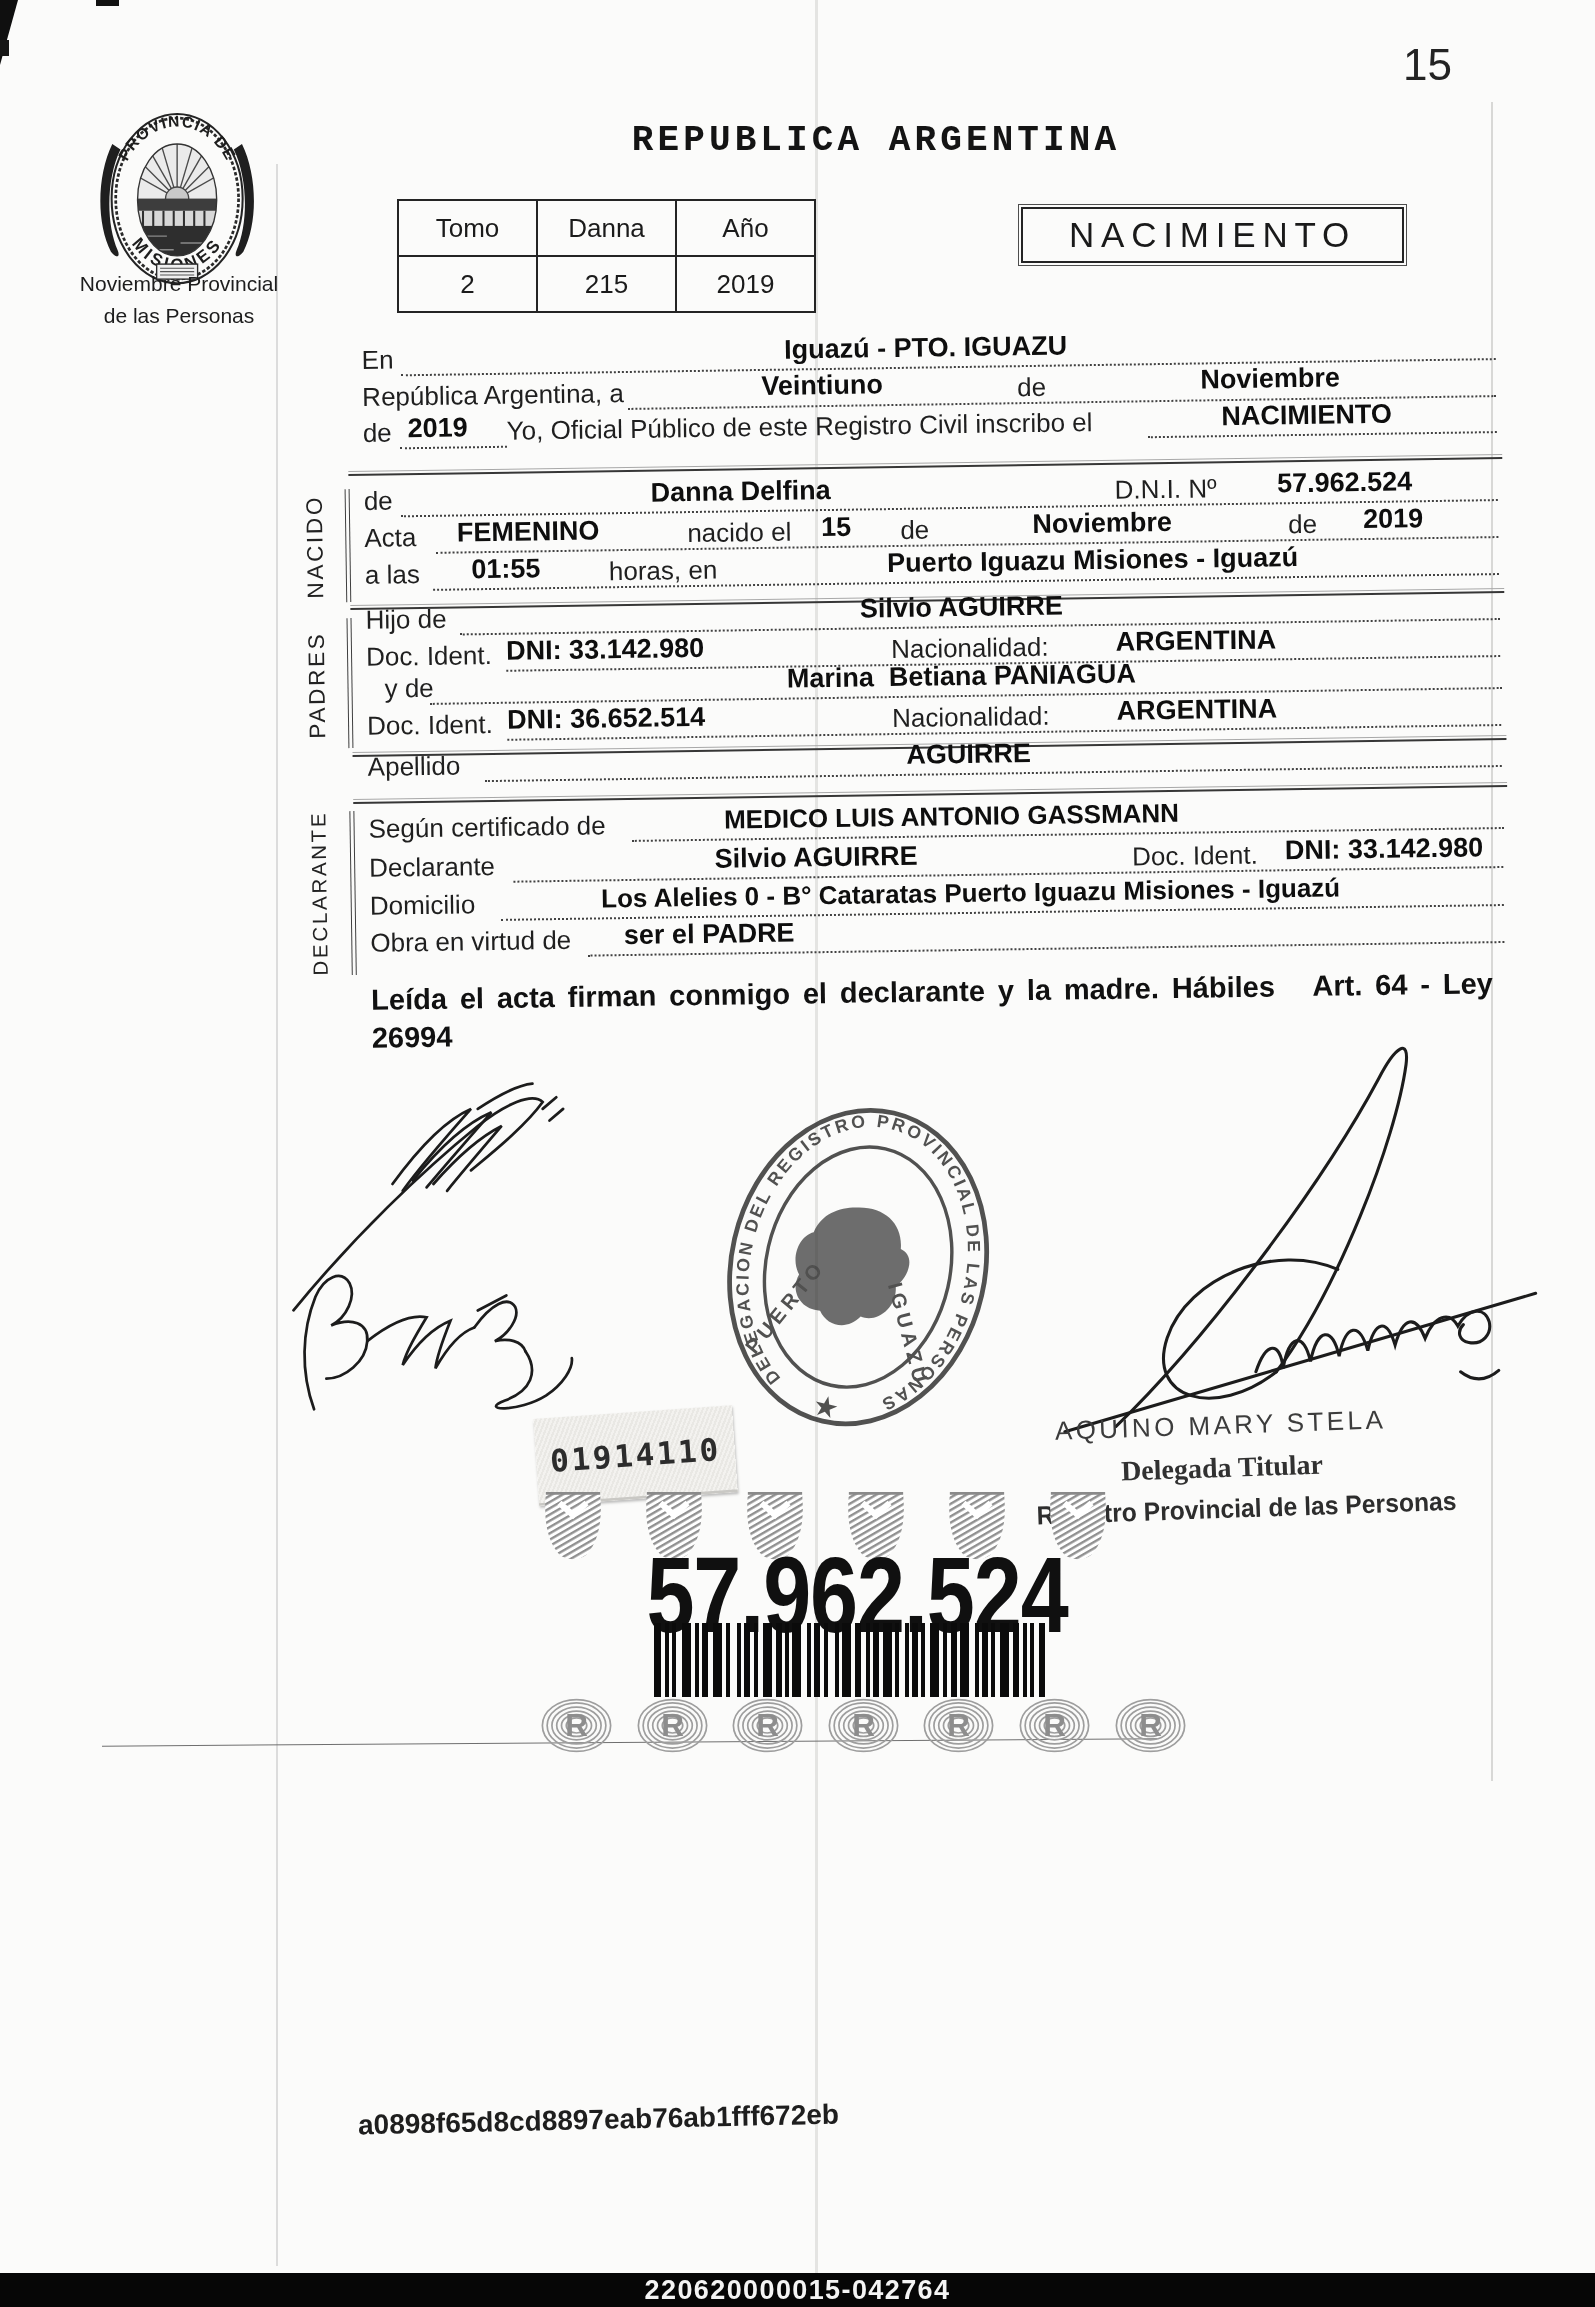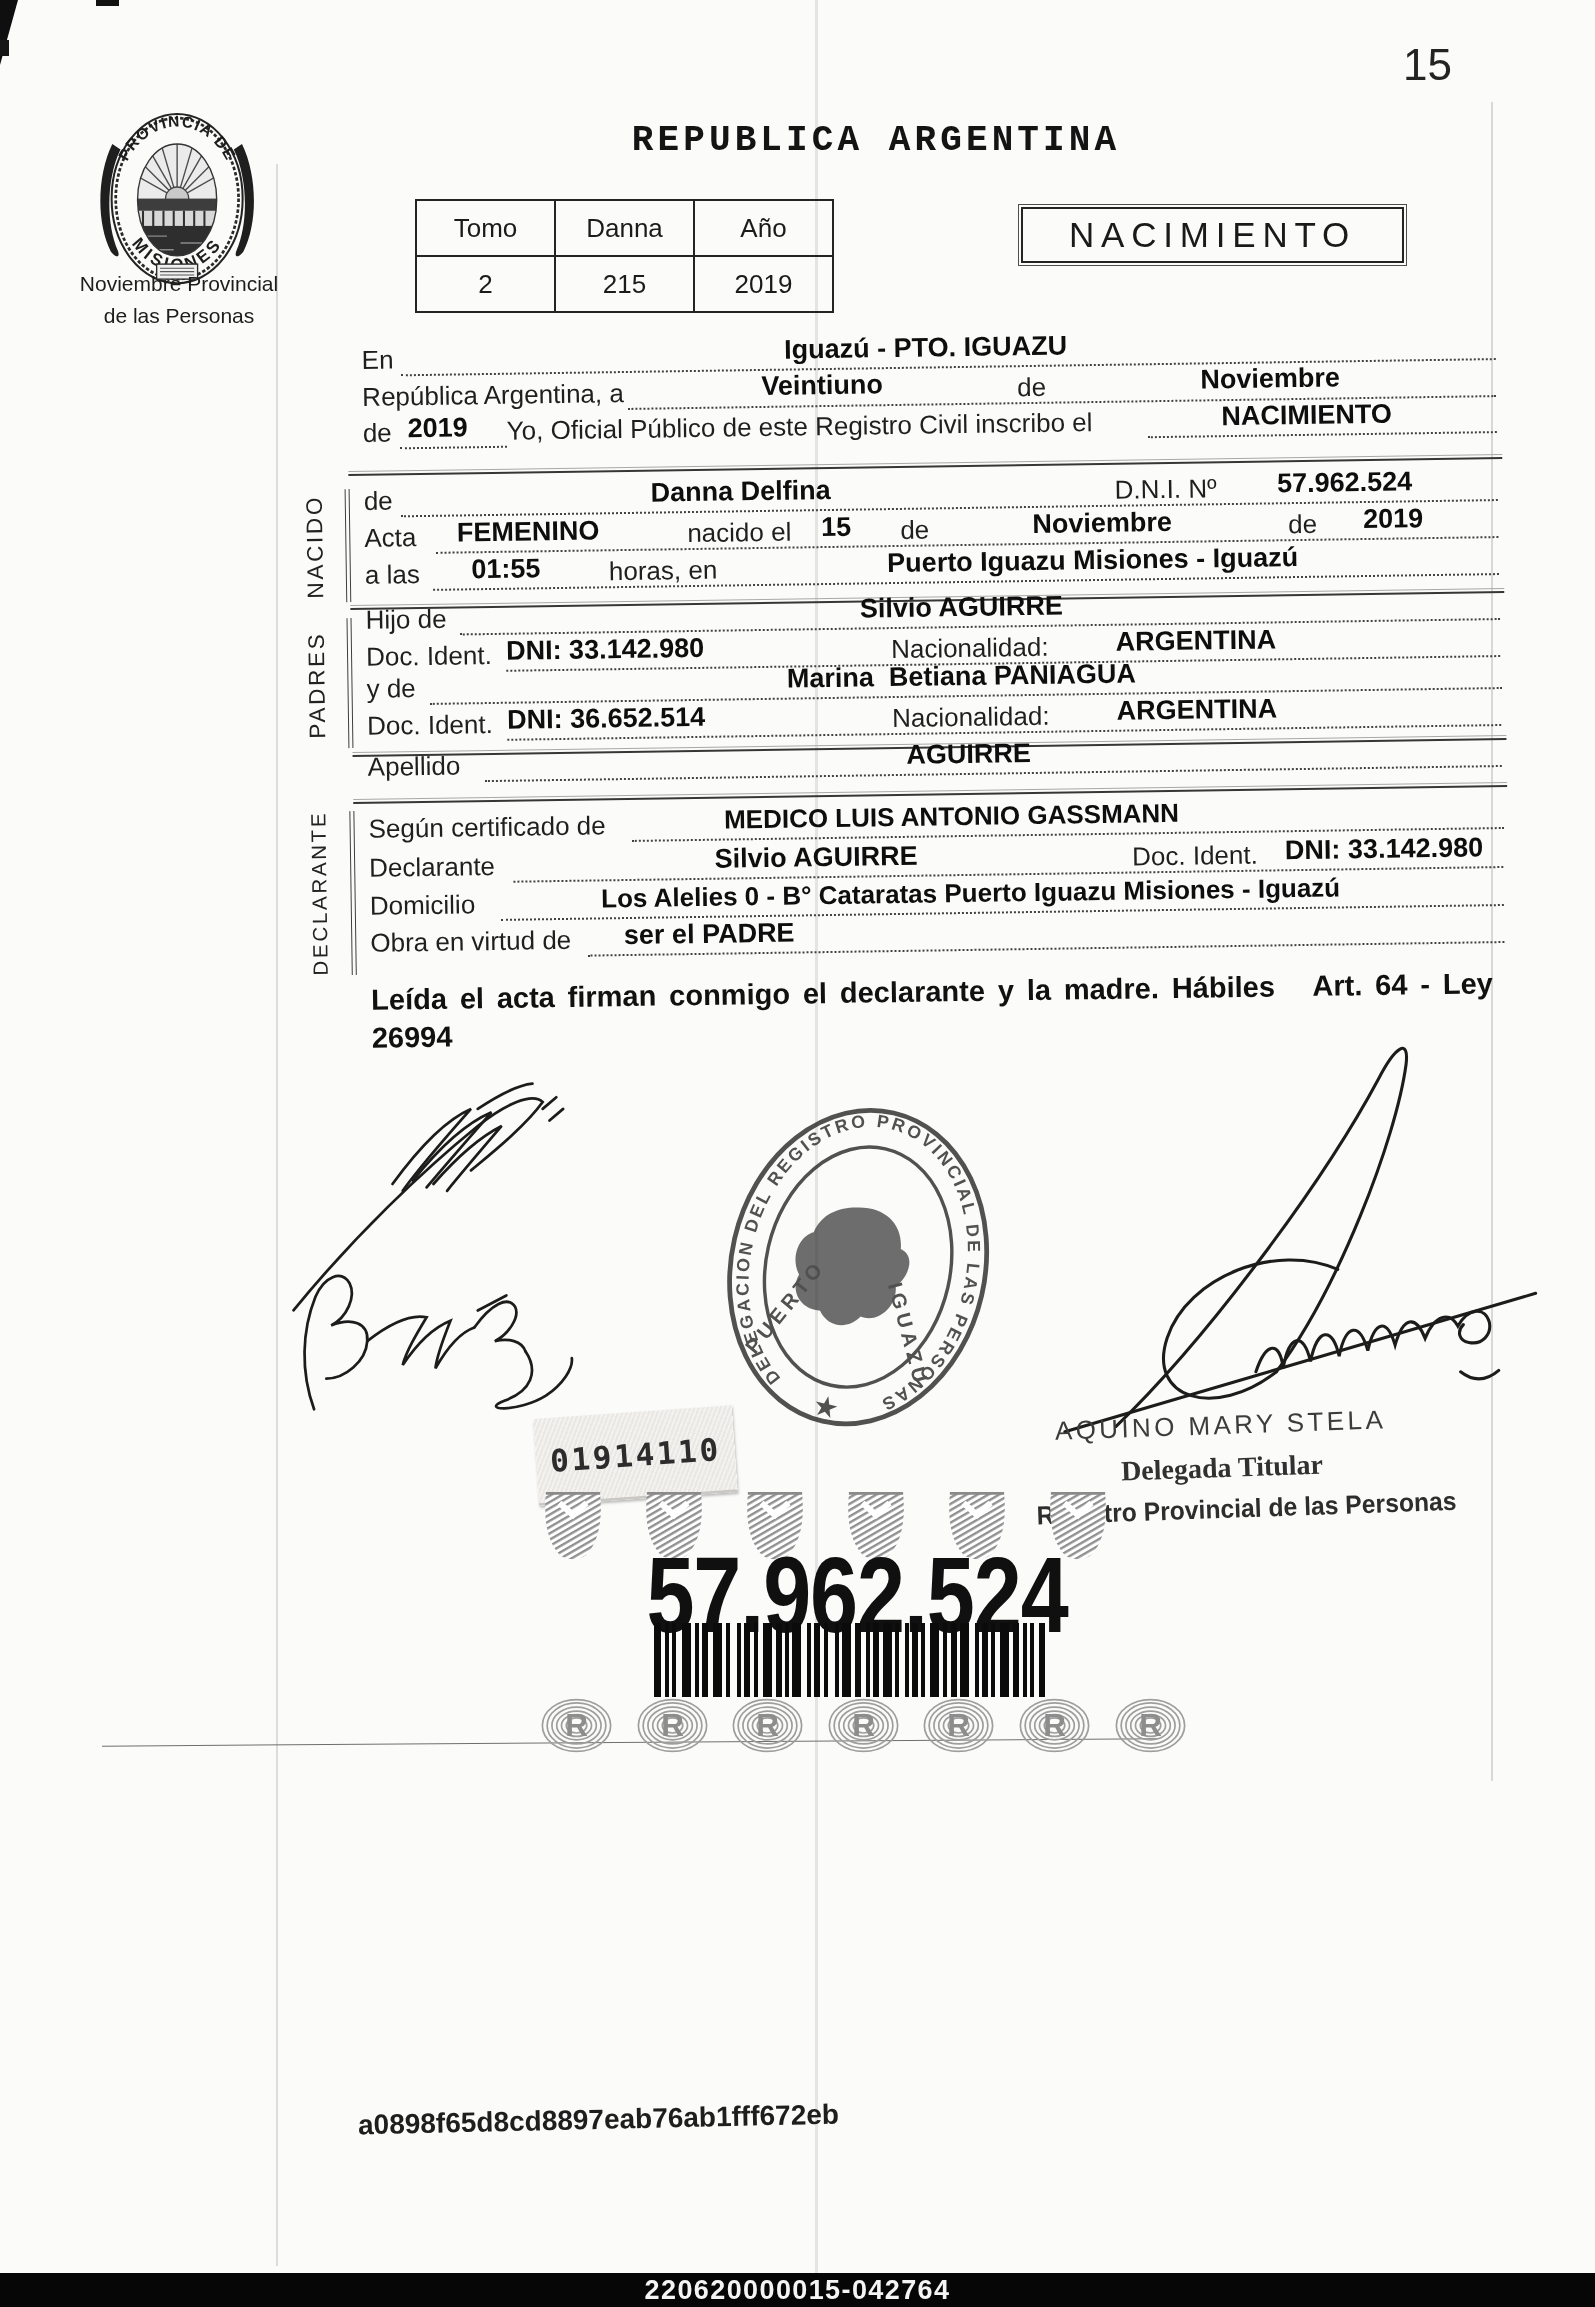--- a/index.html
+++ b/index.html
@@ -13,21 +13,21 @@
   .sep{position:absolute;height:2px;border-top:0.7px solid #a8a8a8;border-bottom:2px solid #363636;}
   .vlabel{position:absolute;writing-mode:vertical-rl;transform:rotate(180deg);font-size:22.5px;
           letter-spacing:2.7px;color:#222;text-align:center;}
   .vbracket{position:absolute;width:3.4px;border-left:1.4px solid #3f3f3f;border-right:1.4px solid #3f3f3f;}
   #form-block{position:absolute;left:0;top:0;width:1595px;height:1365px;
               transform:rotate(-0.85deg);transform-origin:355px 382px;}
   #doc-title{position:absolute;top:120px;left:876px;transform:translateX(-50%);
              font-family:"Liberation Mono",monospace;font-weight:700;font-size:36px;
              letter-spacing:4.1px;color:#141414;white-space:pre;}
   #page-number{position:absolute;top:40px;left:1403px;font-size:44px;color:#232323;}
-  #record-table{position:absolute;left:415px;top:199px;border-collapse:collapse;}
+  #record-table{position:absolute;left:397px;top:199px;border-collapse:collapse;}
   #record-table td{border:2px solid #242424;width:135px;height:52px;text-align:center;
                    vertical-align:middle;font-size:26px;color:#1b1b1b;}
   #record-box{position:absolute;left:1021px;top:207px;width:379px;height:52px;
               border:2.7px solid #242424;outline:1.4px solid #4e4e4e;outline-offset:2.7px;
               text-align:center;line-height:52px;font-size:35px;letter-spacing:6.8px;color:#1a1a1a;}
   .closing{position:absolute;white-space:pre;font-weight:700;font-size:29px;color:#111;word-spacing:4.8px;}
   .crease-v{position:absolute;pointer-events:none;}
   .shield,.rmark{position:absolute;top:0;}
   #big-dni{position:absolute;left:857px;top:1544px;font-size:108px;font-weight:700;color:#101010;
            white-space:pre;transform:translateX(-50%) scaleX(0.8);letter-spacing:-1.4px;line-height:102px;}
@@ -201,21 +201,21 @@
   <span class="lbl" style="left:362px;top:605px;">Hijo de</span>
   <span class="dots" style="left:456px;top:635px;width:1040px;"></span>
   <span class="val c" style="left:958px;top:601px;">Silvio AGUIRRE</span>
 
   <span class="lbl" style="left:362px;top:642px;">Doc. Ident.</span>
   <span class="dots" style="left:502px;top:672px;width:994px;"></span>
   <span class="val" style="left:502px;top:638px;">DNI: 33.142.980</span>
   <span class="lbl" style="left:887px;top:642px;">Nacionalidad:</span>
   <span class="val c" style="left:1192px;top:638px;">ARGENTINA</span>
 
-  <span class="lbl" style="left:362px;top:674px;">y de</span>
+  <span class="lbl" style="left:380px;top:674px;">y de</span>
   <span class="dots" style="left:425px;top:704px;width:1072px;"></span>
   <span class="val c" style="left:957px;top:670px;">Marina  Betiana PANIAGUA</span>
 
   <span class="lbl" style="left:362px;top:711px;">Doc. Ident.</span>
   <span class="dots" style="left:502px;top:741px;width:994px;"></span>
   <span class="val" style="left:502px;top:707px;">DNI: 36.652.514</span>
   <span class="lbl" style="left:887px;top:711px;">Nacionalidad:</span>
   <span class="val c" style="left:1192px;top:707px;">ARGENTINA</span>
 
   <div class="sep" style="left:347px;top:752px;width:1154px;"></div>

